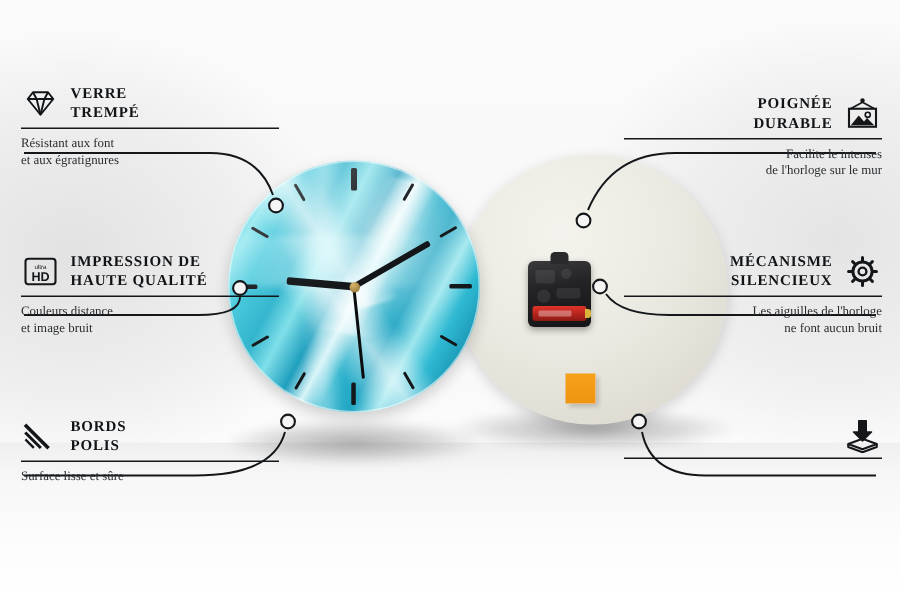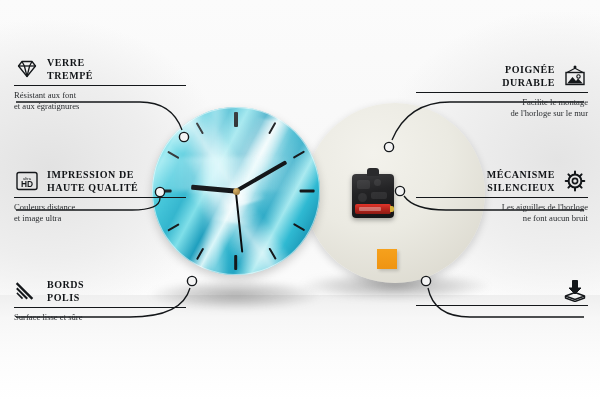--- a/index.html
+++ b/index.html
@@ -245,21 +245,21 @@
         </svg>
       </span>
       <span class="f-title">
         <span>IMPRESSION DE</span><br>
         <span>HAUTE QUALITÉ</span>
       </span>
     </div>
     <div class="f-rule"></div>
     <div class="f-desc">
       <span>Couleurs distance</span><br>
-      <span>et image ultra</span>
+      <span>et image bruit</span>
     </div>
   </div>
 
   <div class="feature left" id="feat-bords">
     <div class="f-head">
       <span class="f-icon">
         <svg viewBox="0 0 26 24">
             <g stroke="#14171a" stroke-linecap="square">
           <path d="M3.5,5 L17.5,19" stroke-width="2.4"></path>
           <path d="M3.5,10 L12.5,19" stroke-width="2"></path>
@@ -289,21 +289,21 @@
           <circle cx="13" cy="3" r="1.5" fill="#14171a"></circle>
           <path d="M13,4.2 L5,8.5 M13,4.2 L21,8.5" stroke="#14171a" stroke-width="1.1" fill="none"></path>
           <rect x="4" y="8.5" width="18" height="12" fill="none" stroke="#14171a" stroke-width="1.4"></rect>
           <circle cx="16.5" cy="12.5" r="1.7" fill="none" stroke="#14171a" stroke-width="1.1"></circle>
           <path d="M5.2,19.5 L10.5,13 L14,17 L16,14.6 L20.8,19.5 Z" fill="#14171a"></path>
         </svg>
       </span>
     </div>
     <div class="f-rule"></div>
     <div class="f-desc">
-      <span>Facilite le montage</span><br>
+      <span>Facilite le intenses</span><br>
       <span>de l'horloge sur le mur</span>
     </div>
   </div>
 
   <div class="feature right" id="feat-mecanisme">
     <div class="f-head">
       <span class="f-title">
         <span>MÉCANISME</span><br>
         <span>SILENCIEUX</span>
       </span>

